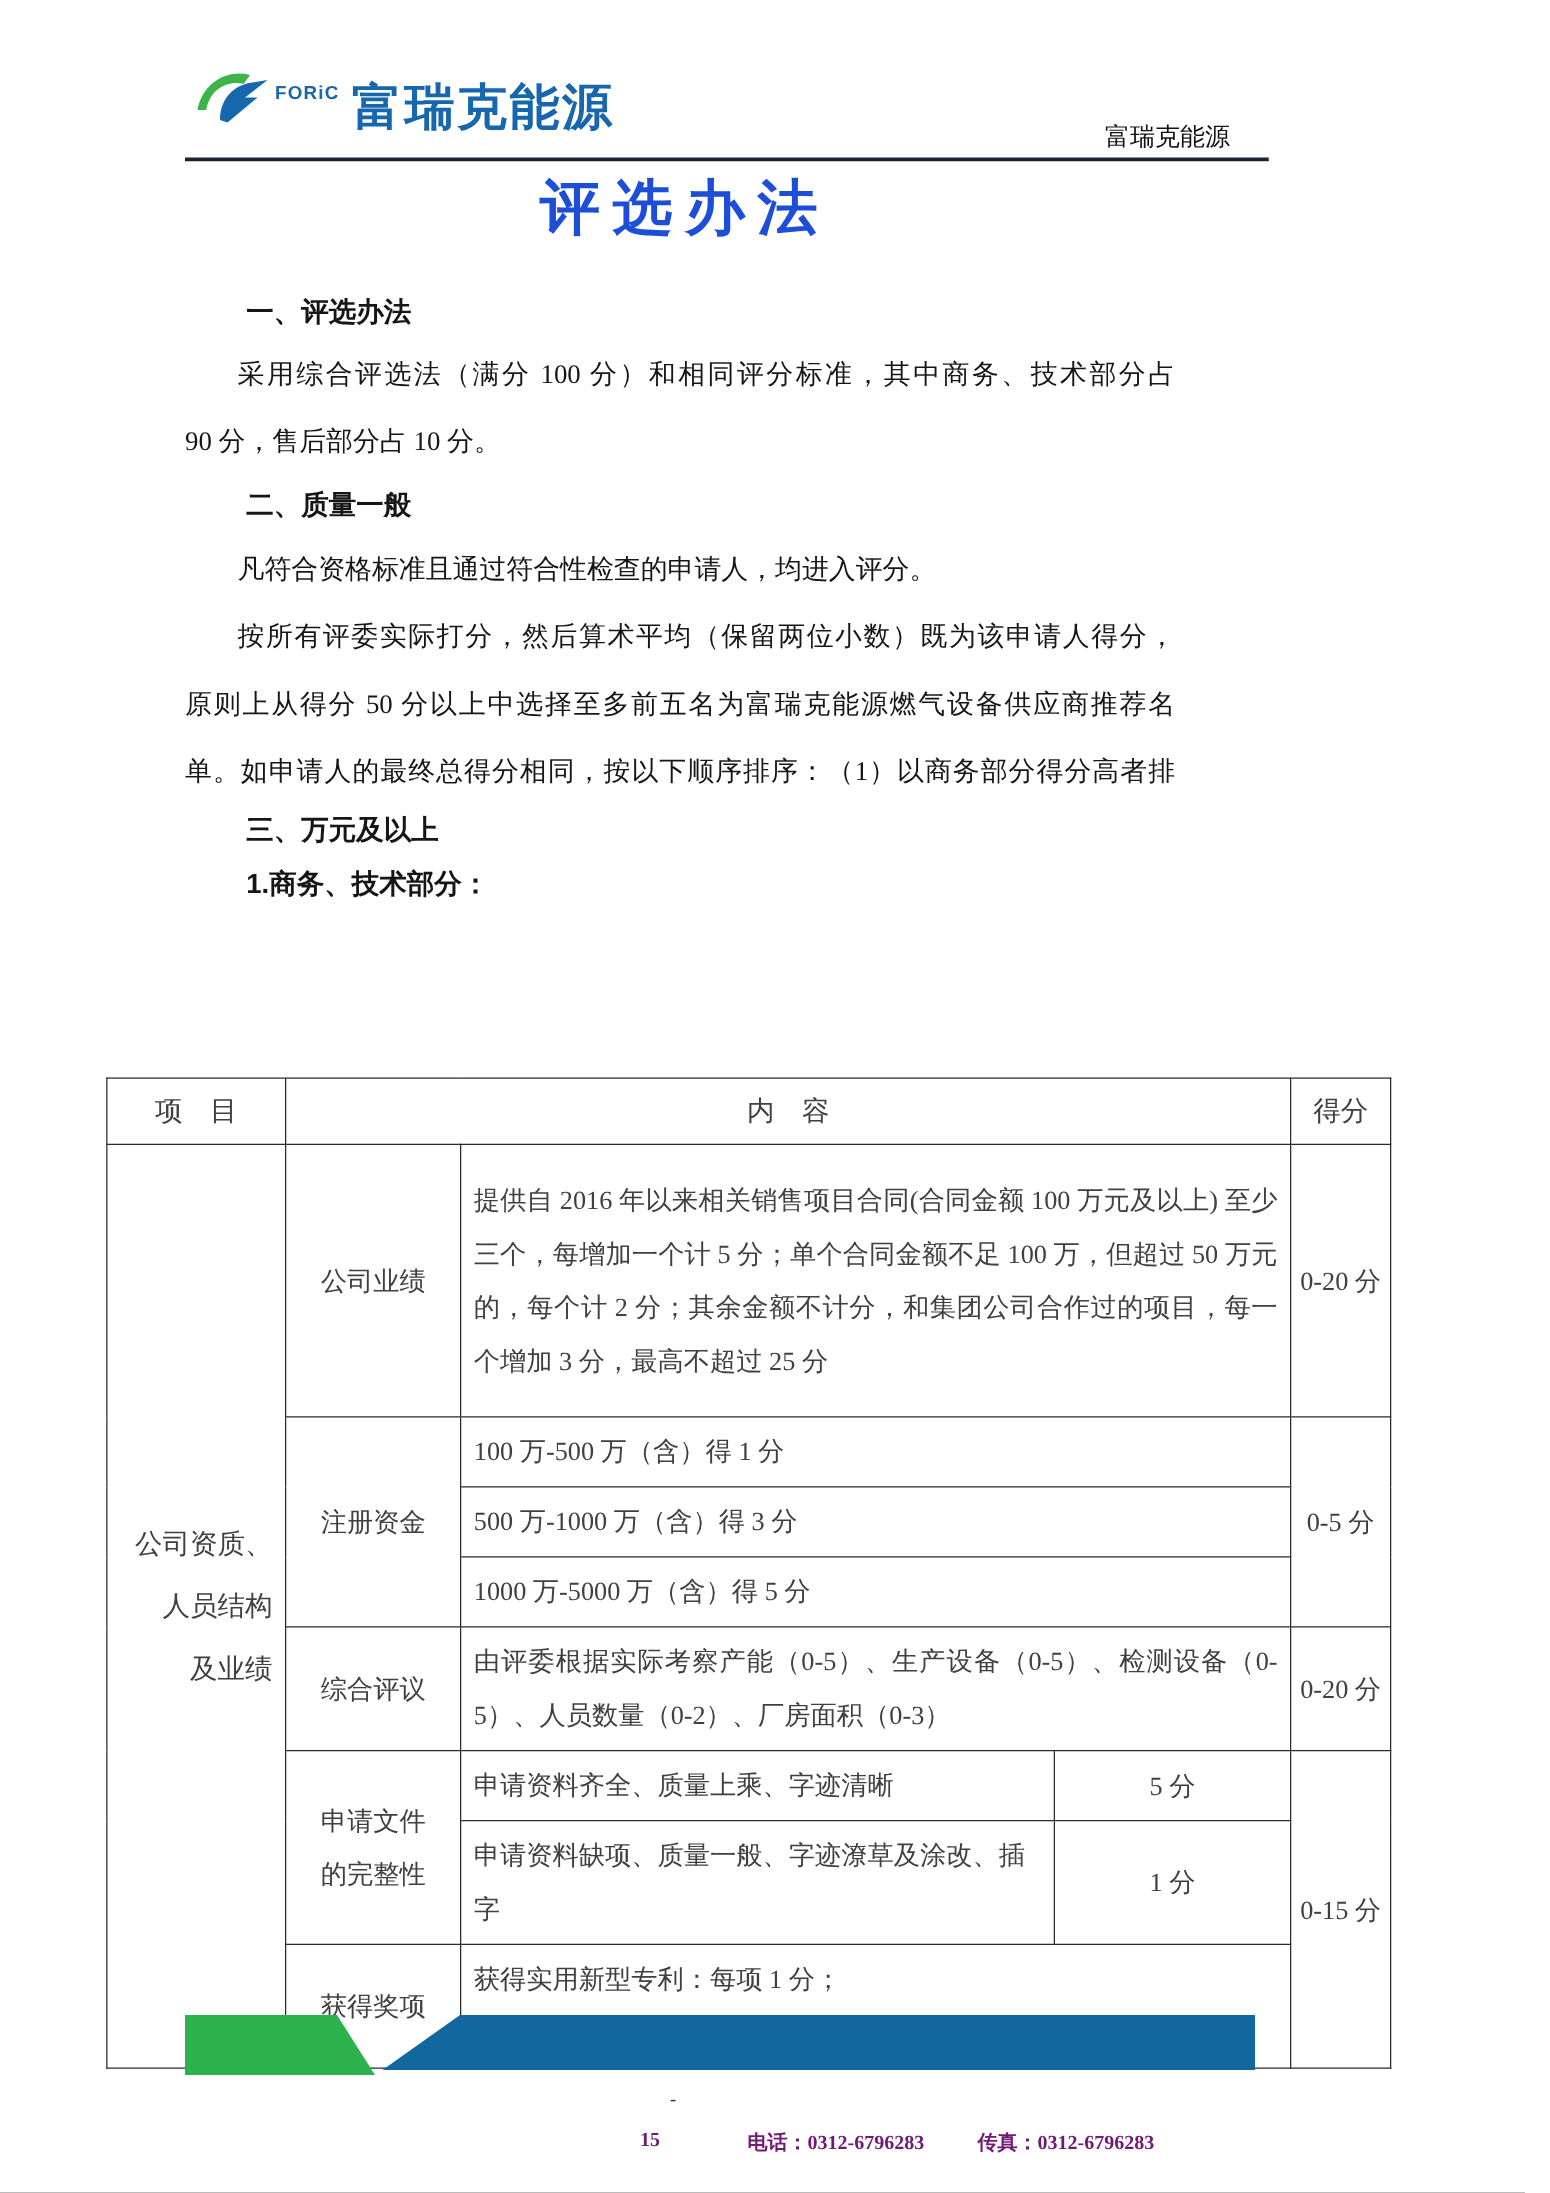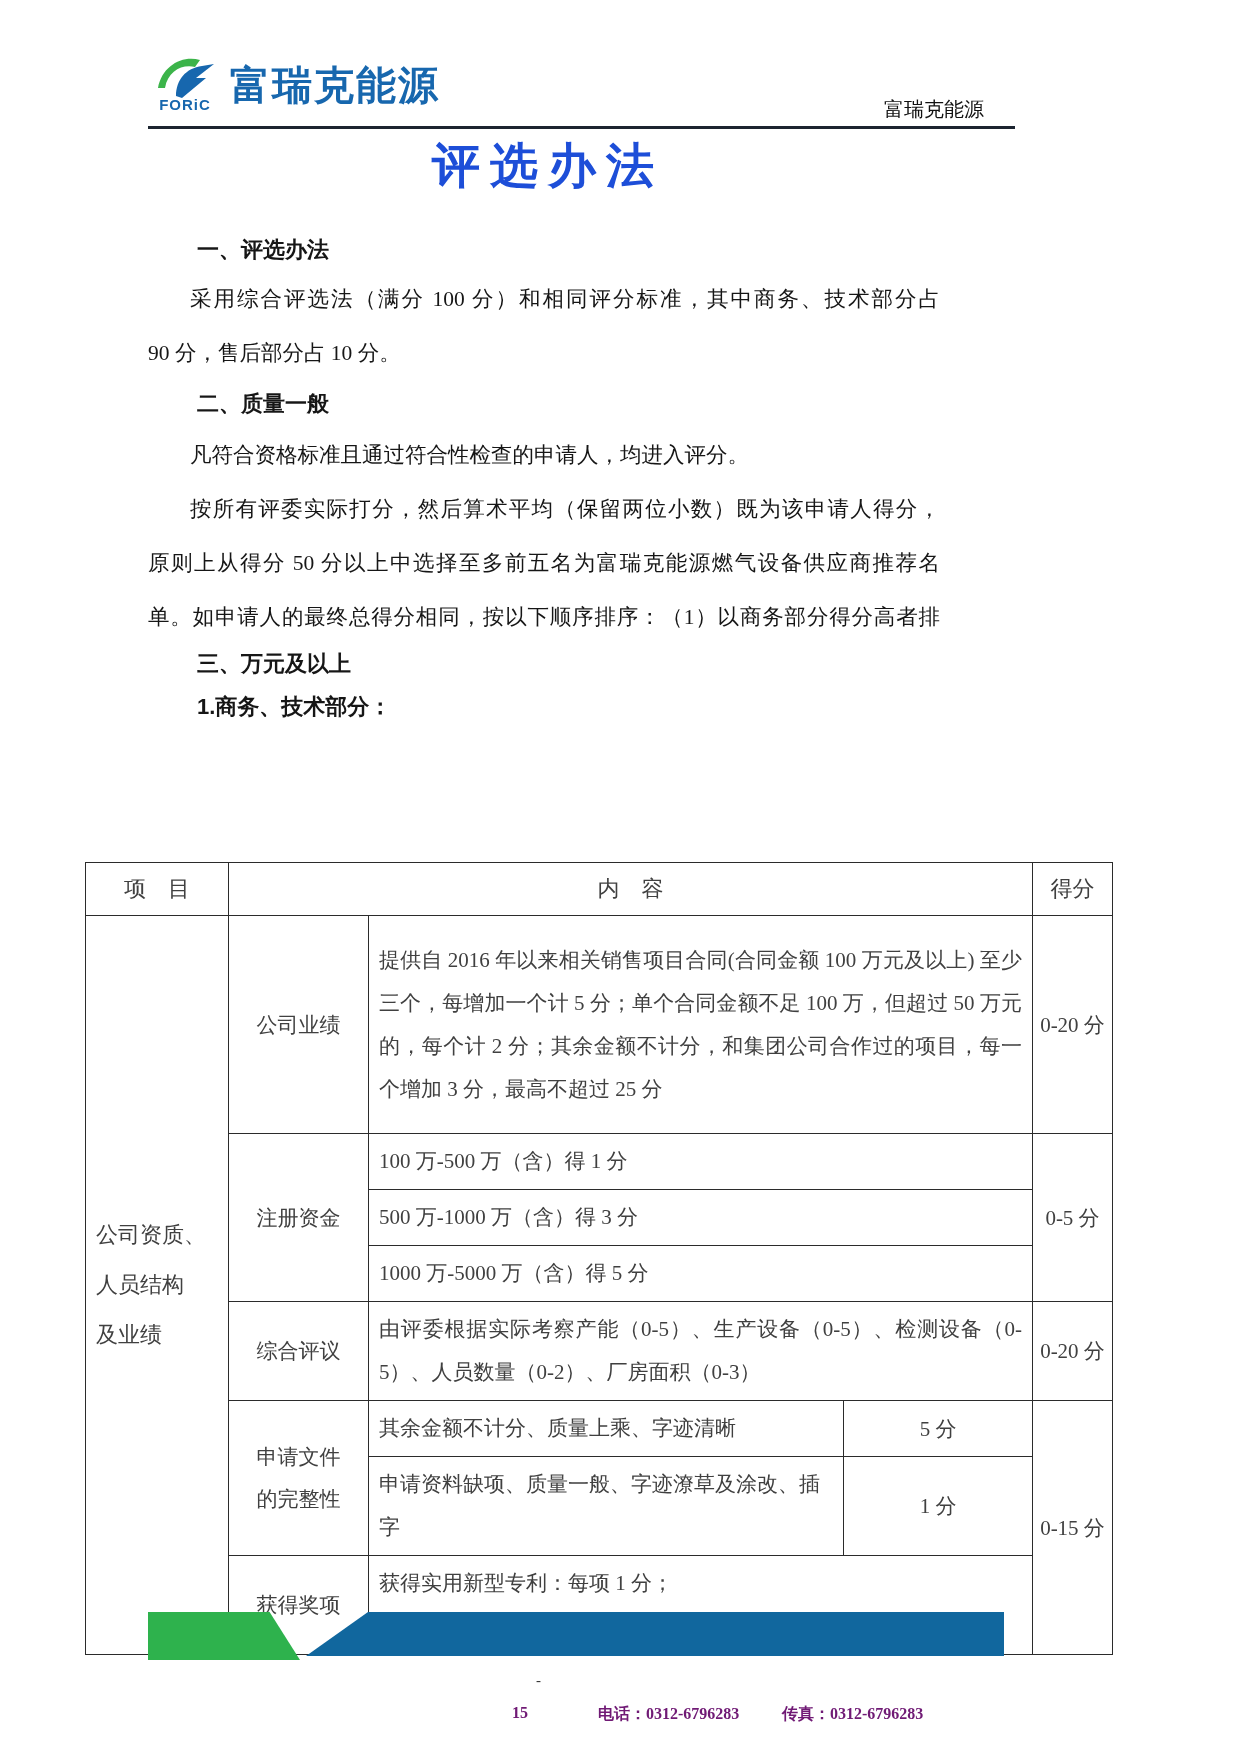--- a/index.html
+++ b/index.html
@@ -7,21 +7,21 @@
     position:relative;
     width:1240px;height:1754px;
     background:#fff;
     margin:0 auto;
     font-family:"Liberation Serif","DejaVu Serif",serif;
     color:#161616;
     overflow:hidden;
   }
   
   .logo{position:absolute;left:150px;top:52px;display:flex;align-items:flex-start;}
-  .mark-wrap{display:flex;flex-direction:column;align-items:center;}
+  .mark-wrap{display:flex;flex-direction:row;align-items:center;}
   .foric-sub{font-family:"Liberation Sans",sans-serif;font-weight:bold;font-size:15px;letter-spacing:1px;color:#1767ae;margin-top:-4px;}
   .brand-text{font-family:"Liberation Sans",sans-serif;font-weight:bold;font-size:40px;color:#1767ae;margin-left:10px;margin-top:6px;letter-spacing:2px;}
   .header-right{position:absolute;left:884px;top:96px;font-size:20px;color:#111;font-family:"Liberation Serif",serif;}
   .header-rule{position:absolute;left:148px;top:126px;width:867px;height:0;border-top:3px solid #1c2430;}
   
   .doc-title{position:absolute;left:148px;top:134px;width:800px;text-align:center;
     font-family:"Liberation Sans",sans-serif;font-weight:bold;font-size:48px;letter-spacing:10px;color:#1d4ed8;}
   
   .body-col{position:absolute;left:148px;top:228px;width:792px;font-size:21.5px;}
   .hsec{font-family:"Liberation Sans",sans-serif;font-weight:bold;font-size:22px;margin-left:49px;}
@@ -30,21 +30,21 @@
   .h3{line-height:40px;}
   .h4{line-height:46px;}
   .jline{line-height:54px;height:54px;text-align:justify;text-align-last:justify;white-space:nowrap0;}
   .jlast{line-height:54px;height:54px;text-align:left;text-align-last:left;}
   .indent{text-indent:42px;}
   
   .score-table{position:absolute;left:85px;top:862px;}
   table{border-collapse:collapse;table-layout:fixed;width:1027px;font-size:21px;color:#404040;}
   td,th{border:1.7px solid #2b2b2b;padding:2px 10px;vertical-align:middle;}
   th{font-weight:normal;height:48px;text-align:center;font-size:22px;}
-  .cell-cat{text-align:left;line-height:50px;font-size:22px;}
+  .cell-cat{text-align:right;line-height:50px;font-size:22px;}
   .cell-sub{text-align:center;padding:0 18px;line-height:42px;}
   .cell-content{text-align:justify;line-height:43px;padding:6px 10px;}
   .cell-left{text-align:left;line-height:43px;padding:6px 10px;}
   .cell-score{text-align:center;padding:0 2px;}
   tr.r-perf{height:218px;}
   tr.r-cap{height:42px;}
   tr.r-rev{height:84px;}
   tr.r-doc1{height:50px;}
   tr.r-doc2{height:96px;}
   tr.r-award{height:84px;}
@@ -128,21 +128,21 @@
       <tr class="r-cap">
         <td class="cell-left" colspan="2">1000 万-5000 万（含）得 5 分</td>
       </tr>
       <tr class="r-rev">
         <td class="cell-sub">综合评议</td>
         <td class="cell-content" colspan="2">由评委根据实际考察产能（0-5）、生产设备（0-5）、检测设备（0-5）、人员数量（0-2）、厂房面积（0-3）</td>
         <td class="cell-score">0-20 分</td>
       </tr>
       <tr class="r-doc1">
         <td class="cell-sub" rowspan="2">申请文件的完整性</td>
-        <td class="cell-left">其余金额不计分、质量上乘、字迹清晰</td>
+        <td class="cell-left">申请资料齐全、质量上乘、字迹清晰</td>
         <td class="cell-score">5 分</td>
         <td class="cell-score" rowspan="3">0-15 分</td>
       </tr>
       <tr class="r-doc2">
         <td class="cell-left">申请资料缺项、质量一般、字迹潦草及涂改、插字</td>
         <td class="cell-score">1 分</td>
       </tr>
       <tr class="r-award">
         <td class="cell-sub">获得奖项</td>
         <td class="cell-left" colspan="2">

